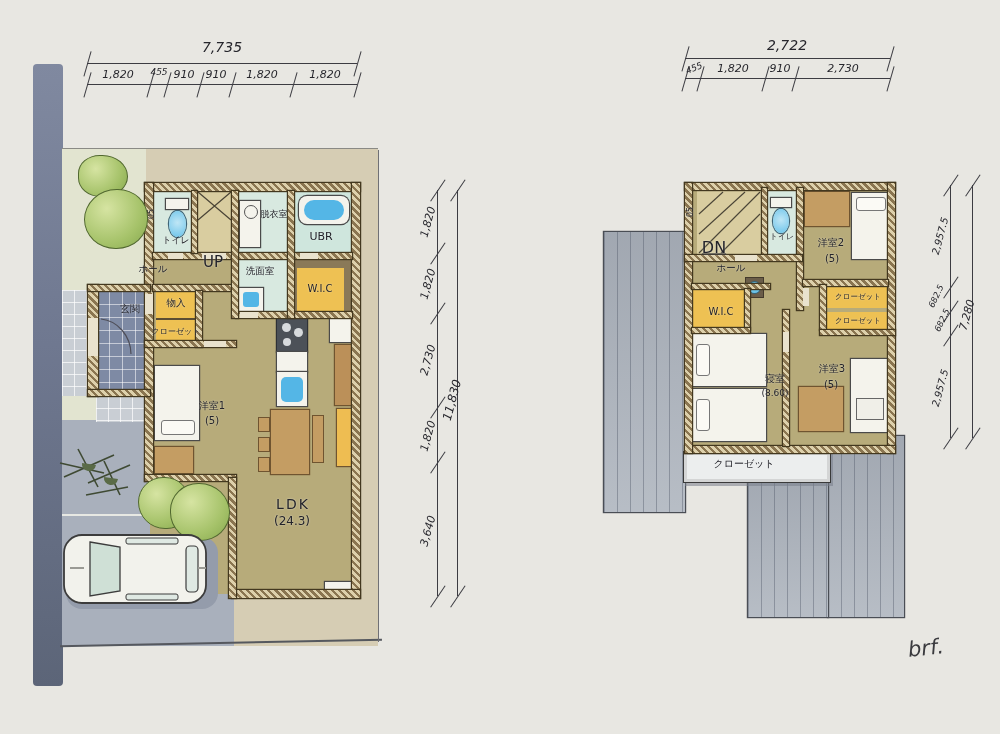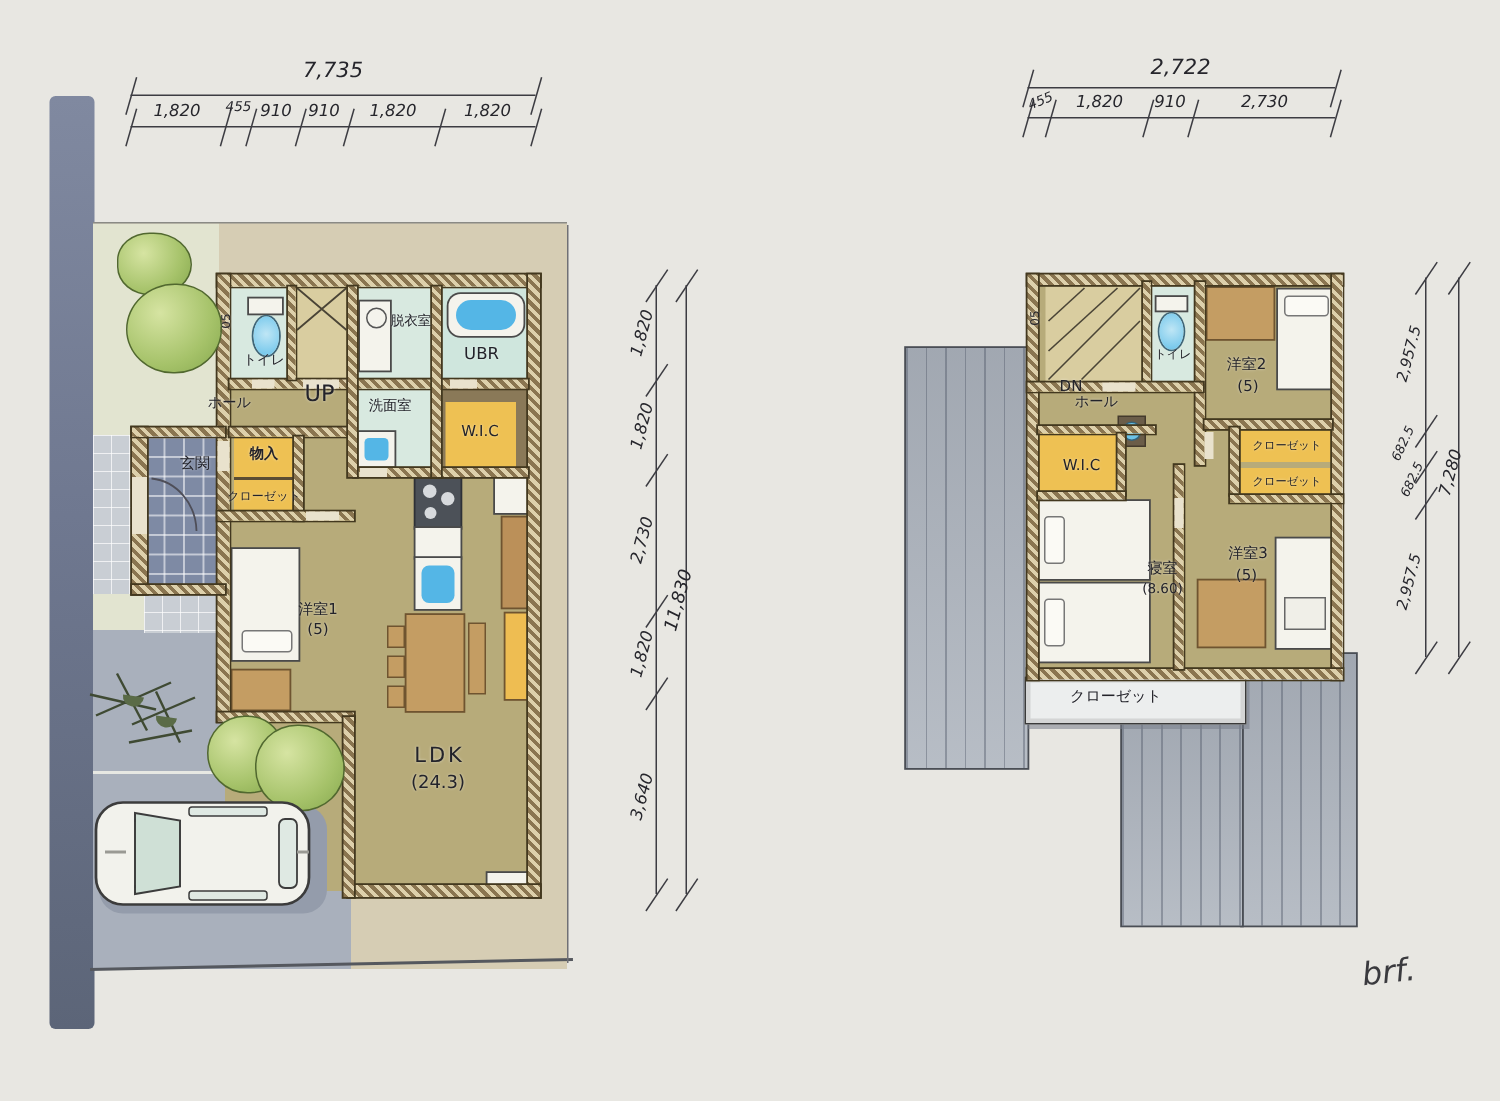--- a/index.html
+++ b/index.html
@@ -140,21 +140,21 @@
   <div class="gap" style="left:88px;top:318px;width:10px;height:38px;"></div>
 
   <div class="lbl" style="left:176px;top:240px;font-size:9px;">トイレ</div>
   <div class="lbl" style="left:151px;top:214px;font-size:8px;transform:translate(-50%,-50%) rotate(-90deg);">05</div>
   <div class="lbl" style="left:213px;top:262px;font-size:15px;">UP</div>
   <div class="lbl" style="left:274px;top:214px;font-size:9px;">脱衣室</div>
   <div class="lbl" style="left:321px;top:236px;font-size:11px;">UBR</div>
   <div class="lbl" style="left:260px;top:271px;font-size:9.5px;">洗面室</div>
   <div class="lbl" style="left:320px;top:288px;font-size:10px;">W.I.C</div>
   <div class="lbl" style="left:153px;top:269px;font-size:9.5px;">ホール</div>
-  <div class="lbl" style="left:176px;top:303px;font-size:9.5px;font-weight:bold;">物入</div>
+  <div class="lbl" style="left:176px;top:303px;font-size:9.5px;">物入</div>
   <div class="lbl" style="left:176px;top:331px;font-size:8px;">クローゼット</div>
   <div class="lbl" style="left:130px;top:309px;font-size:10px;">玄関</div>
   <div class="lbl" style="left:212px;top:406px;font-size:10px;">洋室1</div>
   <div class="lbl" style="left:212px;top:420px;font-size:10px;">(5)</div>
   <div class="lbl" style="left:293px;top:504px;font-size:14px;letter-spacing:2px;">LDK</div>
   <div class="lbl" style="left:292px;top:521px;font-size:12px;">(24.3)</div>
 
   <div class="tree" style="left:78px;top:155px;width:48px;height:40px;border-radius:46% 54% 52% 48%;"></div>
   <div class="tree" style="left:84px;top:189px;width:62px;height:58px;border-radius:52% 48% 50% 50%;"></div>
   <div class="tree" style="left:138px;top:477px;width:50px;height:50px;border-radius:50% 50% 46% 54%;"></div>
@@ -272,21 +272,21 @@
   <div class="wall" style="left:820px;top:285px;width:6px;height:45px;"></div>
   <div class="wall" style="left:820px;top:330px;width:75px;height:5px;"></div>
   <div class="wall" style="left:783px;top:310px;width:6px;height:136px;"></div>
   <div class="wall" style="left:745px;top:289px;width:5px;height:41px;"></div>
   <div class="wall" style="left:692px;top:328px;width:58px;height:5px;"></div>
   <div class="gap" style="left:735px;top:255px;width:22px;height:6px;"></div>
   <div class="gap" style="left:783px;top:332px;width:6px;height:20px;"></div>
   <div class="gap" style="left:803px;top:288px;width:6px;height:18px;"></div>
 
   <div class="lbl" style="left:690px;top:212px;font-size:8px;transform:translate(-50%,-50%) rotate(-90deg);">05</div>
-  <div class="lbl" style="left:714px;top:258px;font-size:10px;">DN</div>
+  <div class="lbl" style="left:714px;top:247px;font-size:16px;text-decoration:underline;">DN</div>
   <div class="lbl" style="left:782px;top:236px;font-size:8px;">トイレ</div>
   <div class="lbl" style="left:831px;top:243px;font-size:10px;">洋室2</div>
   <div class="lbl" style="left:832px;top:258px;font-size:10px;">(5)</div>
   <div class="lbl" style="left:731px;top:268px;font-size:9.5px;">ホール</div>
   <div class="lbl" style="left:721px;top:311px;font-size:10px;">W.I.C</div>
   <div class="lbl" style="left:858px;top:297px;font-size:7.5px;">クローゼット</div>
   <div class="lbl" style="left:858px;top:321px;font-size:7.5px;">クローゼット</div>
   <div class="lbl" style="left:775px;top:379px;font-size:10px;">寝室</div>
   <div class="lbl" style="left:775px;top:393px;font-size:9px;">(8.60)</div>
   <div class="lbl" style="left:832px;top:369px;font-size:10px;">洋室3</div>

